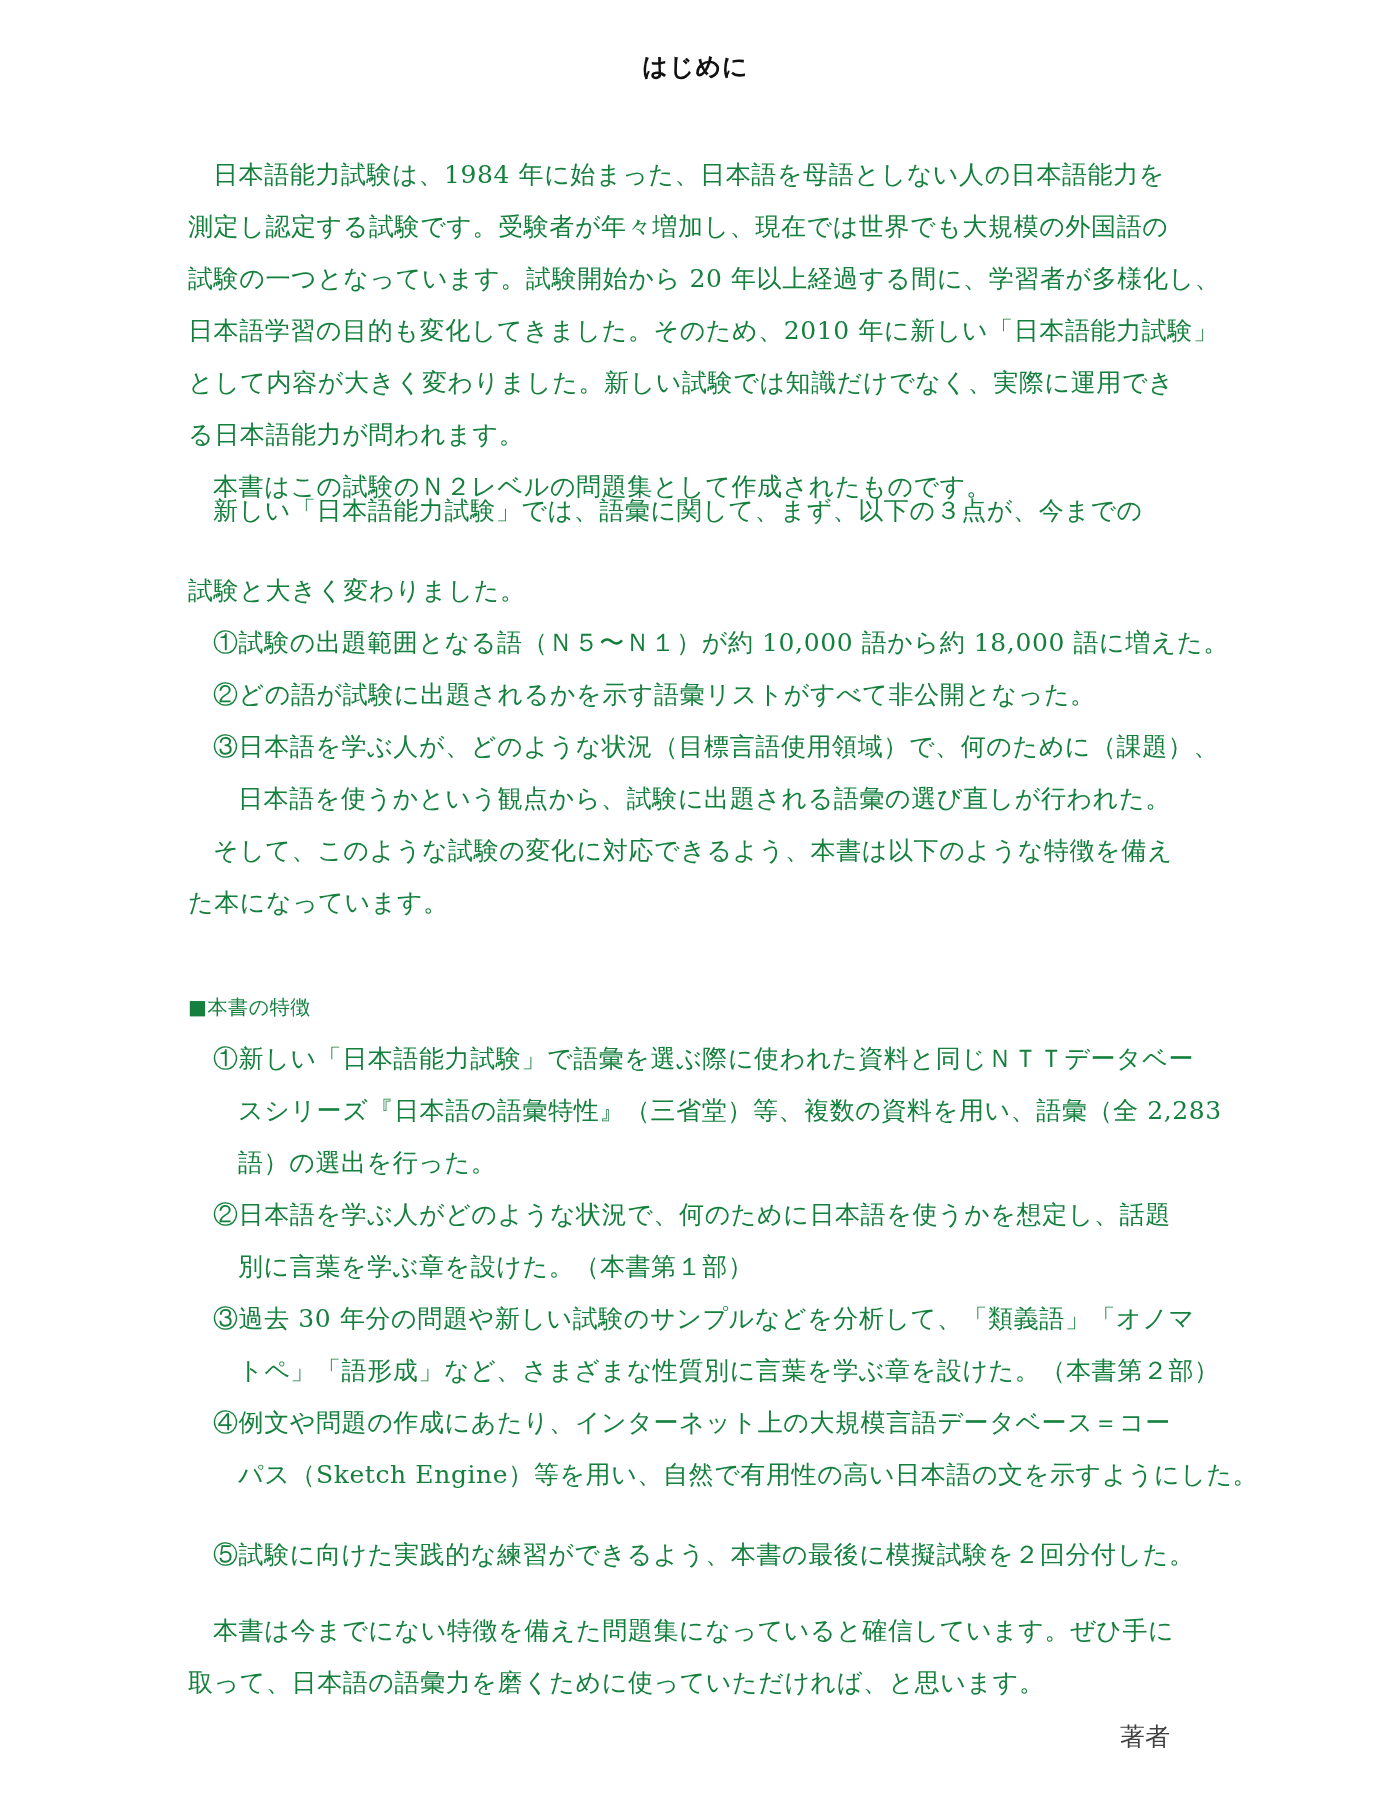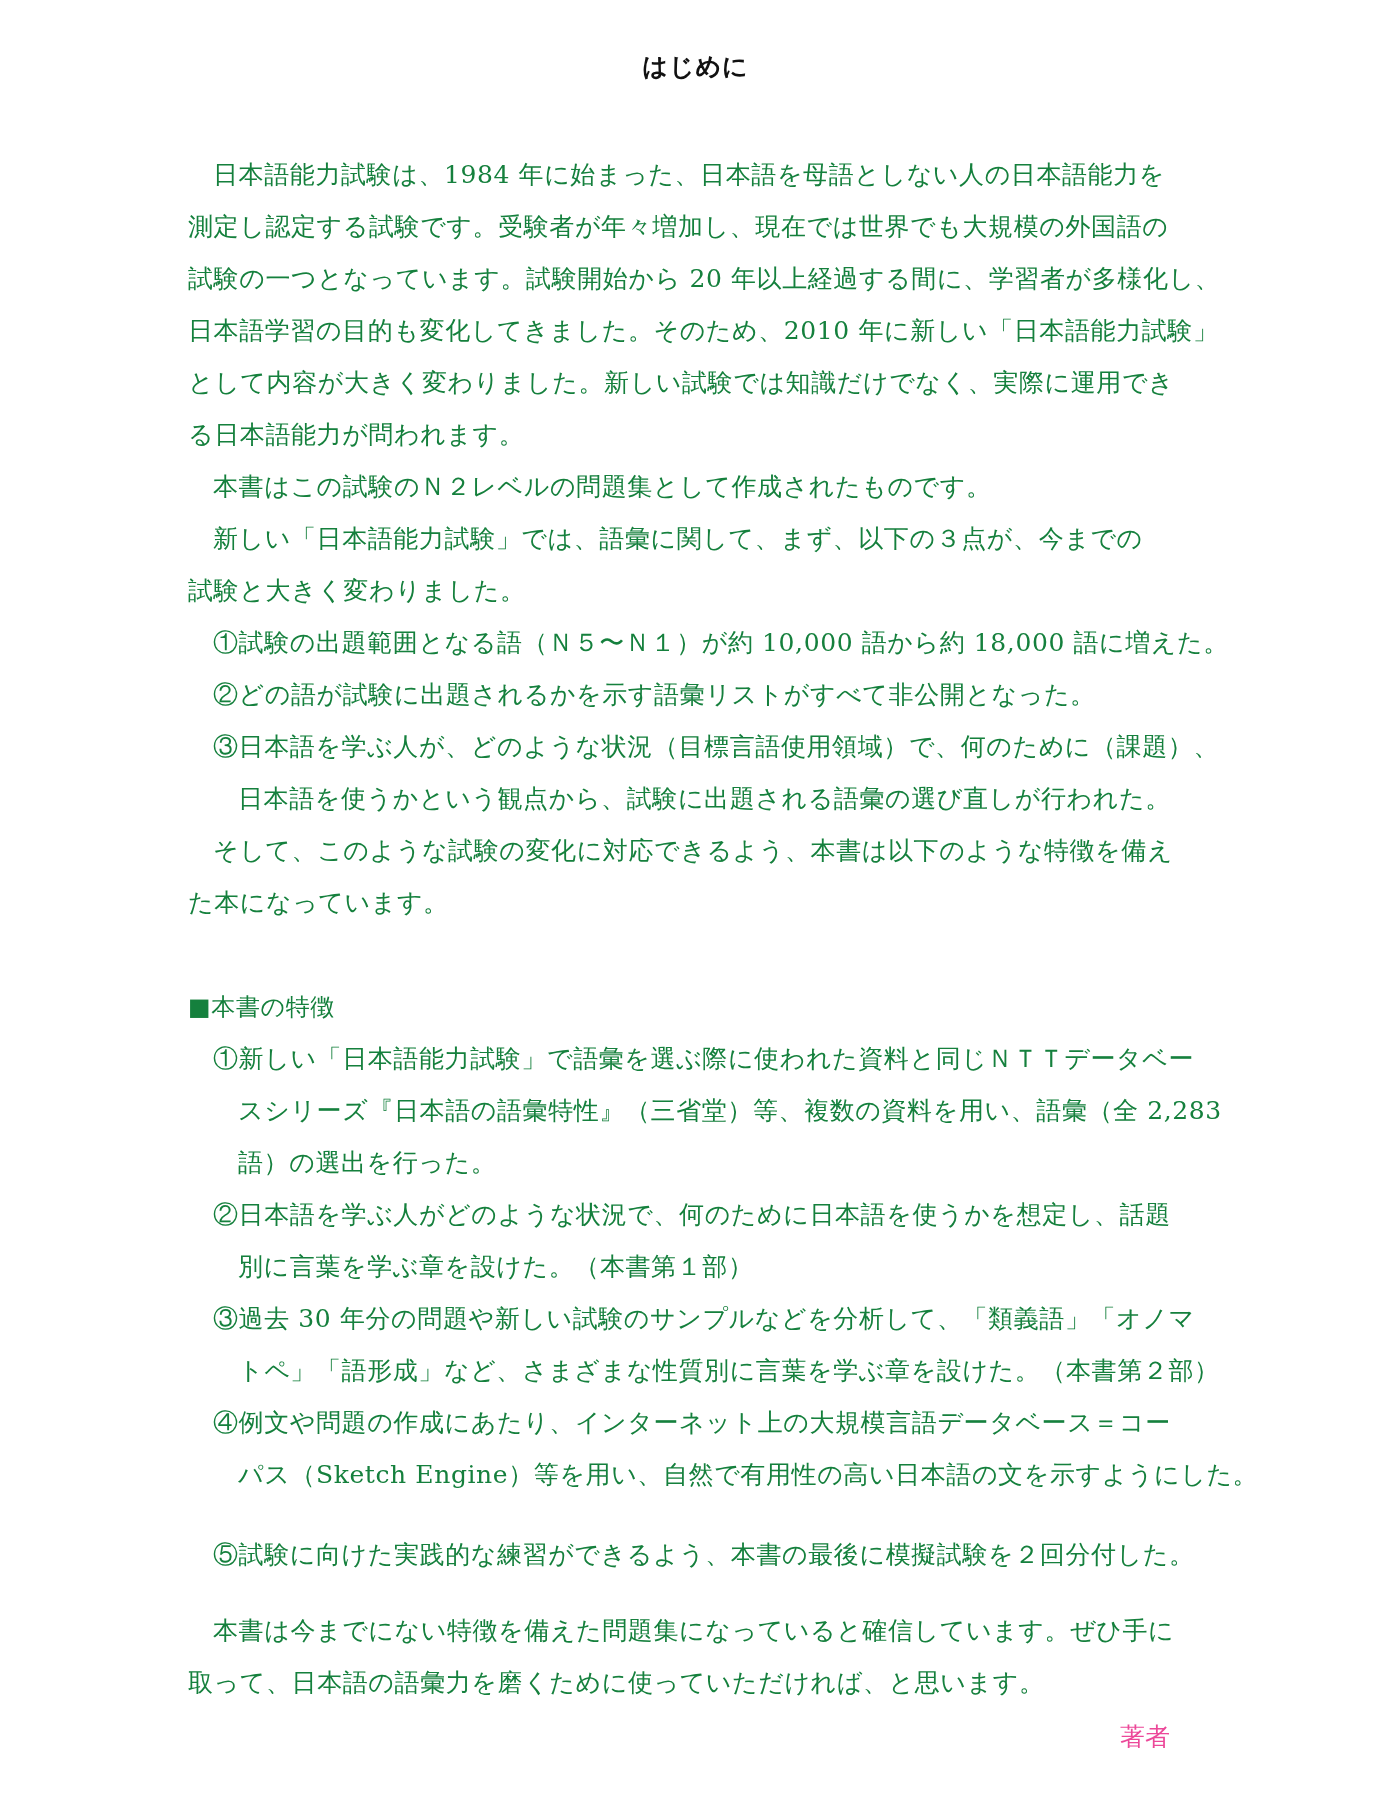--- a/index.html
+++ b/index.html
@@ -39,45 +39,45 @@
       white-space: nowrap;
       font-size: 25px;
       line-height: 30px;
       letter-spacing: 0.6px;
       color: #15803d;
     }
     .indent1 { left: 213px; }
     .indent2 { left: 238px; }
     .heading {
       font-family: "DejaVu Sans", "Liberation Sans", sans-serif;
-      font-size: 24px;
+      font-size: 20px;
     }
     .author {
       position: absolute;
       left: 1120px;
       font-size: 25px;
       line-height: 30px;
-      color: #ec4899;
+      color: #404040;
     }
   </style>
 </head>
 <body>
 
 <div class="page">
 
   <div class="title">はじめに</div>
 
   <div class="line indent1" style="top:160px">日本語能力試験は、1984 年に始まった、日本語を母語としない人の日本語能力を</div>
   <div class="line" style="top:212px">測定し認定する試験です。受験者が年々増加し、現在では世界でも大規模の外国語の</div>
   <div class="line" style="top:264px">試験の一つとなっています。試験開始から 20 年以上経過する間に、学習者が多様化し、</div>
   <div class="line" style="top:316px">日本語学習の目的も変化してきました。そのため、2010 年に新しい「日本語能力試験」</div>
   <div class="line" style="top:368px">として内容が大きく変わりました。新しい試験では知識だけでなく、実際に運用でき</div>
   <div class="line" style="top:420px">る日本語能力が問われます。</div>
   <div class="line indent1" style="top:472px">本書はこの試験のＮ２レベルの問題集として作成されたものです。</div>
-  <div class="line indent1" style="top:524px">新しい「日本語能力試験」では、語彙に関して、まず、以下の３点が、今までの</div>
+  <div class="line indent1" style="top:496px">新しい「日本語能力試験」では、語彙に関して、まず、以下の３点が、今までの</div>
   <div class="line" style="top:576px">試験と大きく変わりました。</div>
 
   <div class="line indent1" style="top:628px">①試験の出題範囲となる語（Ｎ５〜Ｎ１）が約 10,000 語から約 18,000 語に増えた。</div>
   <div class="line indent1" style="top:680px">②どの語が試験に出題されるかを示す語彙リストがすべて非公開となった。</div>
   <div class="line indent1" style="top:732px">③日本語を学ぶ人が、どのような状況（目標言語使用領域）で、何のために（課題）、</div>
   <div class="line indent2" style="top:784px">日本語を使うかという観点から、試験に出題される語彙の選び直しが行われた。</div>
 
   <div class="line indent1" style="top:836px">そして、このような試験の変化に対応できるよう、本書は以下のような特徴を備え</div>
   <div class="line" style="top:888px">た本になっています。</div>
 

